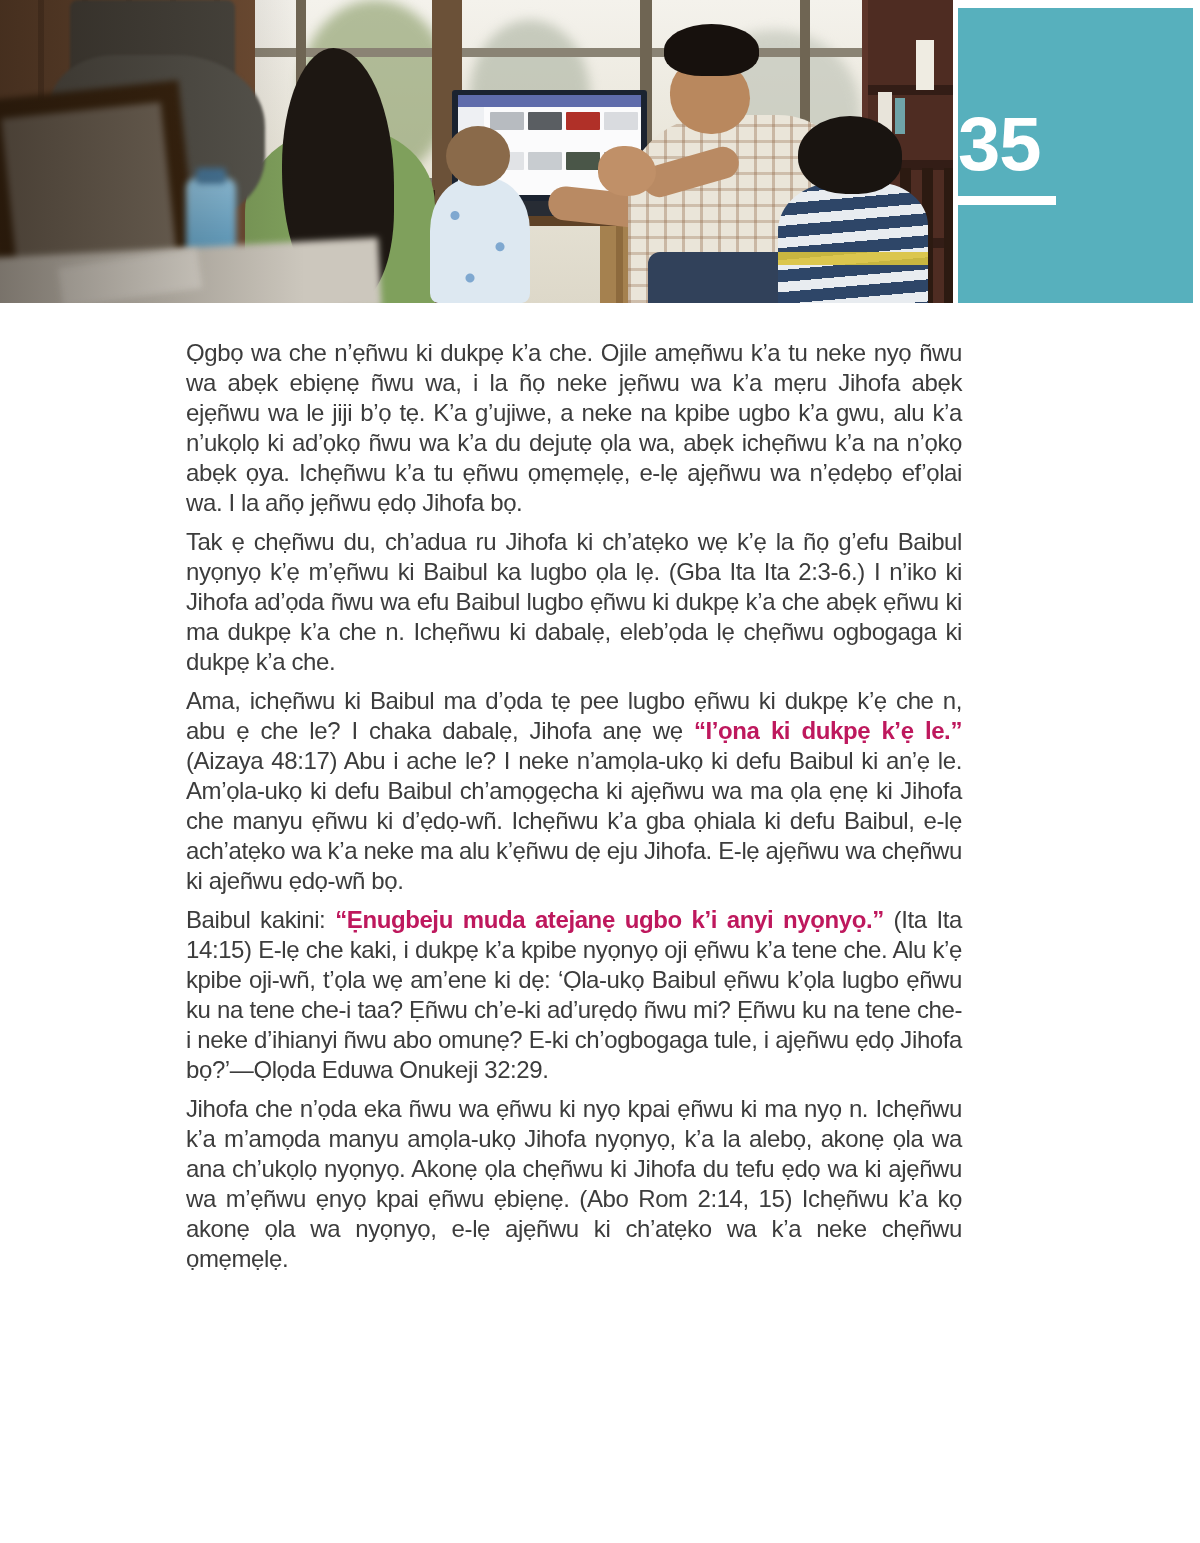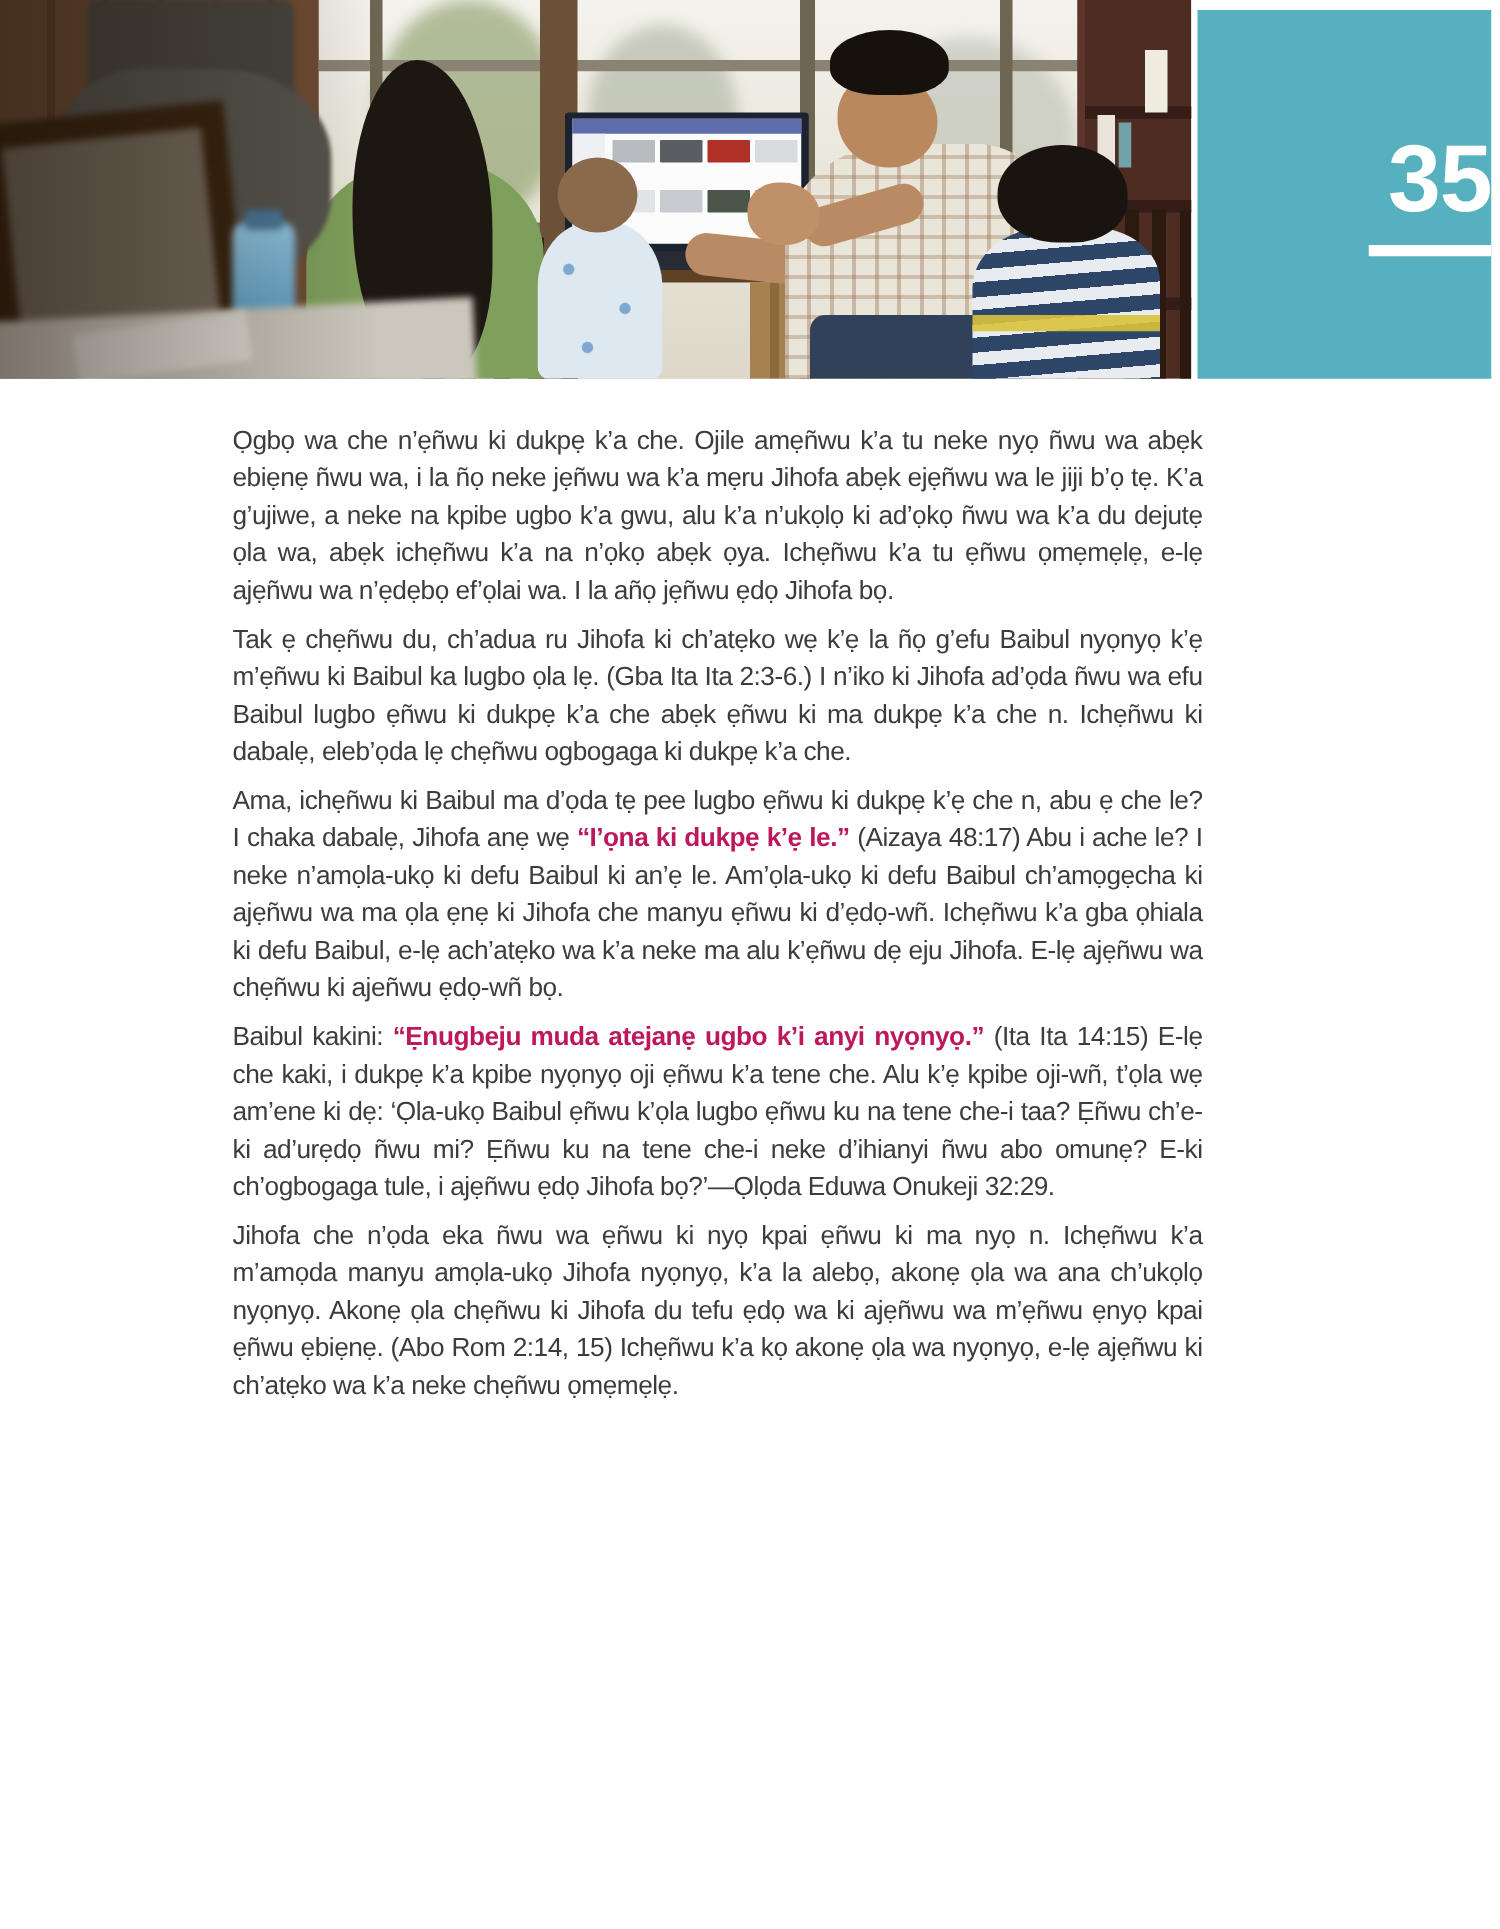--- a/index.html
+++ b/index.html
@@ -113,30 +113,30 @@
   .ph-fg-table { left:-20px; top:248px; width:400px; height:70px; background:#ccc7bd;
     transform:rotate(-3deg); }
   .ph-fg-paper { left:60px; top:258px; width:140px; height:40px; background:#e2ded5;
     transform:rotate(-8deg); }
   .ph-shade { left:0; top:0; width:953px; height:303px;
     background:linear-gradient(90deg,rgba(20,12,6,.45) 0%,rgba(20,12,6,0) 32%); }
 
   
   .lesson-box { position:absolute; left:958px; top:8px; width:235px; height:295px;
     background:var(--accent,#57b0bd); display:flex; flex-direction:column;
-    align-items:flex-end; justify-content:center; }
+    align-items:flex-start; justify-content:center; }
   .lesson-number { color:#ffffff; font-size:76px; font-weight:bold; line-height:1;
     letter-spacing:-1px; }
   .lesson-underline { width:98px; height:9px; background:#ffffff; margin-top:14px; }
 
   
   .content { position:absolute; left:160px; top:338px; width:802px; color:#3c3c3c; }
   .title { font-size:46px; line-height:1.22; font-weight:bold; color:#1e1e1e;
     letter-spacing:-1px; margin-bottom:34px; }
-  .para, .intro { font-size:21px; line-height:30px; text-align:justify;
+  .para, .intro { font-size:24px; line-height:30px; text-align:justify;
     letter-spacing:-0.4px; padding-left:26px; margin-bottom:9px; }
   .question { font-size:21px; line-height:30px; font-weight:bold;
     color:var(--qcolor,#4a98a6); letter-spacing:-0.4px; margin:16px 0 6px 0;
     padding-left:26px; text-indent:-26px; }
   .b { font-weight:bold; color:#be185d; }
 </style>
 </head>
 <body>
 
 <div class="page">

